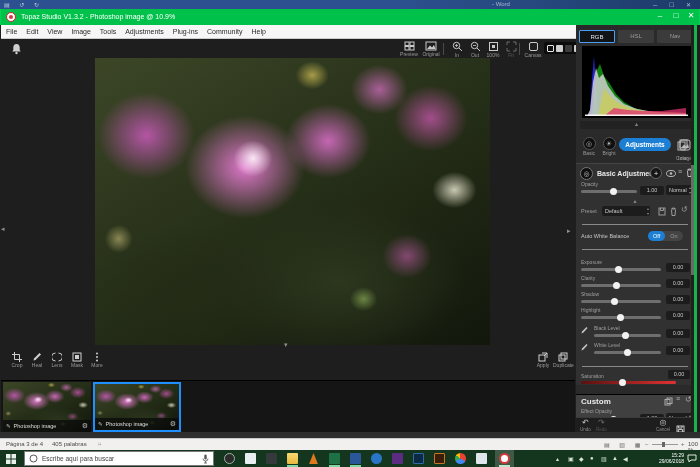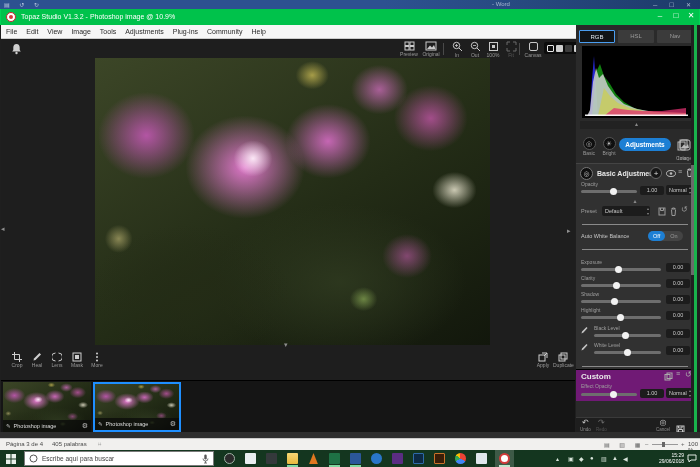--- a/index.html
+++ b/index.html
@@ -97,21 +97,21 @@
   .valbox { position:absolute; width:24px; height:9px; background:#1c1c1c; border-radius:2px;
     color:#c9c9c9; font-size:5.5px; text-align:center; line-height:9px; }
   .ddbox { position:absolute; height:10px; background:#1c1c1c; border-radius:2px;
     color:#c9c9c9; font-size:5.5px; line-height:10px; padding-left:3px; }
   .stepper { position:absolute; right:1px; top:0; color:#888; font-size:4px; line-height:5px; }
   .divline { position:absolute; left:6px; width:106px; height:1px; background:#8a8a8a; }
   .pill { position:absolute; height:10px; border-radius:6px; background:#444; display:flex; }
   .pill .seg { font-size:5.5px; line-height:10px; padding:0 5px; color:#999; }
   .pill .seg.on { background:#1d7fd4; color:#fff; border-radius:6px; }
 
-  #custom-section { position:absolute; left:0; top:344px; width:118px; height:32px; background:#701a75;
+  #custom-section { position:absolute; left:0; top:369px; width:118px; height:32px; background:#404040;
     border-top:1px solid #000; }
   #action-bar { position:absolute; left:0; top:392px; width:118px; height:15px; background:#1e1e1e;
     border-top:1px solid #3a3a3a; }
   .act { position:absolute; text-align:center; color:#c5c5c5; }
   .act .g { font-size:8px; line-height:8px; }
   .act .l { font-size:4.5px; color:#8d8d8d; }
 
   #panel-scroll { position:absolute; right:0; top:0; width:3px; height:407px; background:#202020; }
   #panel-scroll .pthumb { position:absolute; left:0; top:140px; width:3px; height:110px; background:#6a6a6a; }
 

